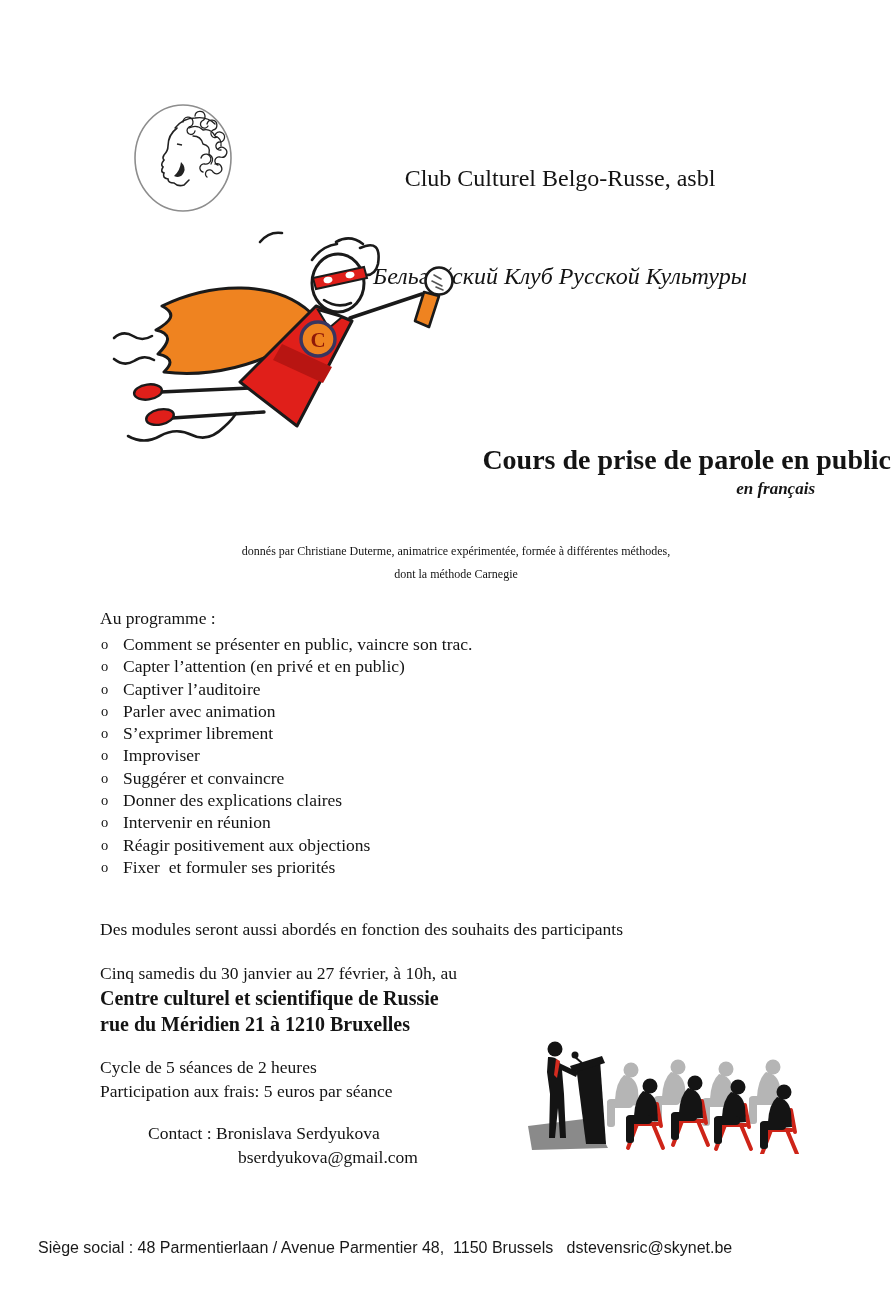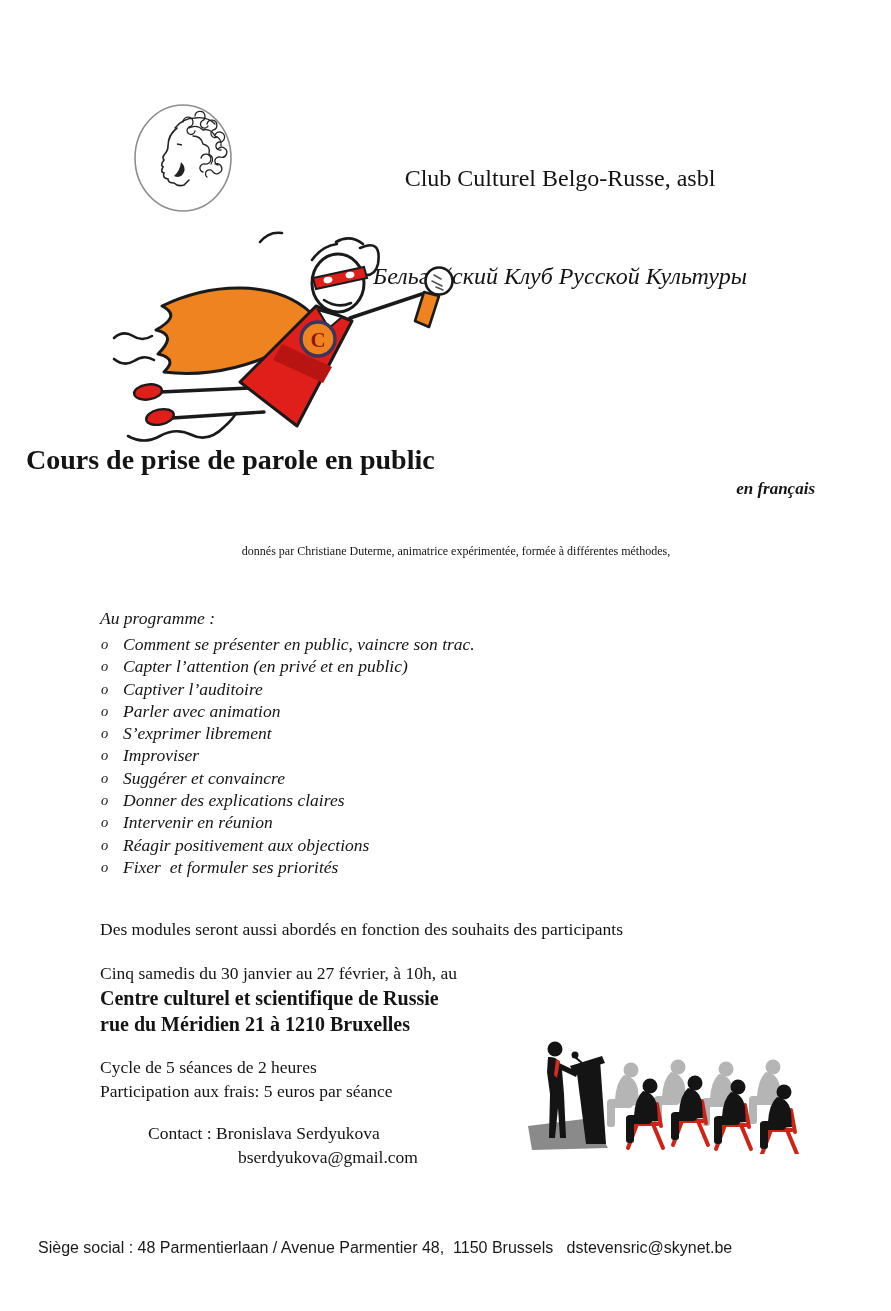--- a/index.html
+++ b/index.html
@@ -14,33 +14,33 @@
   .header-text {
     position:absolute; left:295px; top:97px; width:530px;
     text-align:center; font-size:24px; line-height:32.5px; white-space:pre;
   }
   .header-text .ru { font-style:italic; }
   
   .hero { position:absolute; left:112px; top:226px; width:352px; height:222px; }
   
   .title {
     position:absolute; left:26px; top:444px; width:865px;
-    text-align:left; font-size:28px; font-weight:bold;
+    text-align:right; font-size:28px; font-weight:bold;
   }
   .lang-note {
     position:absolute; left:0; top:479px; width:815px;
     text-align:right; font-size:17px; font-weight:bold;font-style:italic;
   }
   
   .intro {
     position:absolute; left:76px; top:540px; width:760px;
     text-align:center; font-size:12px; line-height:23px;
   }
   
-  .program { position:absolute; left:100px; top:606px; width:600px; font-size:17.5px;font-style:italic; }
+  .program { position:absolute; left:100px; top:606px; width:600px; font-size:17.5px; }
   .program-heading { line-height:24px; margin-bottom:3px; }
   .program ul { list-style:none; }
   .program li {
     position:relative; padding-left:23px; line-height:22.3px; white-space:pre-wrap;
   }
   .program li::before {
     content:"o"; position:absolute; left:1px; top:0; font-size:14.5px;
   }
   
   .modules-note { position:absolute; left:100px; top:919px; font-size:17.5px; }
@@ -140,20 +140,21 @@
     <ellipse cx="238" cy="49" rx="4.5" ry="3.2" fill="#ffffff" transform="rotate(-12 238 49)"></ellipse>
 
     <path d="M212,74 q13,9 27,3" fill="none" stroke="#1a1a1a" stroke-width="2.6" stroke-linecap="round"></path>
   </svg>
 
   <h1 class="title">Cours de prise de parole en public</h1>
   <div class="lang-note">en français</div>
 
   <div class="intro">
     <div>donnés par Christiane Duterme, animatrice expérimentée, formée à différentes méthodes,</div>
+    <div>dont la méthode Carnegie</div>
   </div>
 
   <div class="program">
     <div class="program-heading">Au programme :</div>
     <ul>
       <li>Comment se présenter en public, vaincre son trac.</li>
       <li>Capter l’attention (en privé et en public)</li>
       <li>Captiver l’auditoire</li>
       <li>Parler avec animation</li>
       <li>S’exprimer librement</li>

